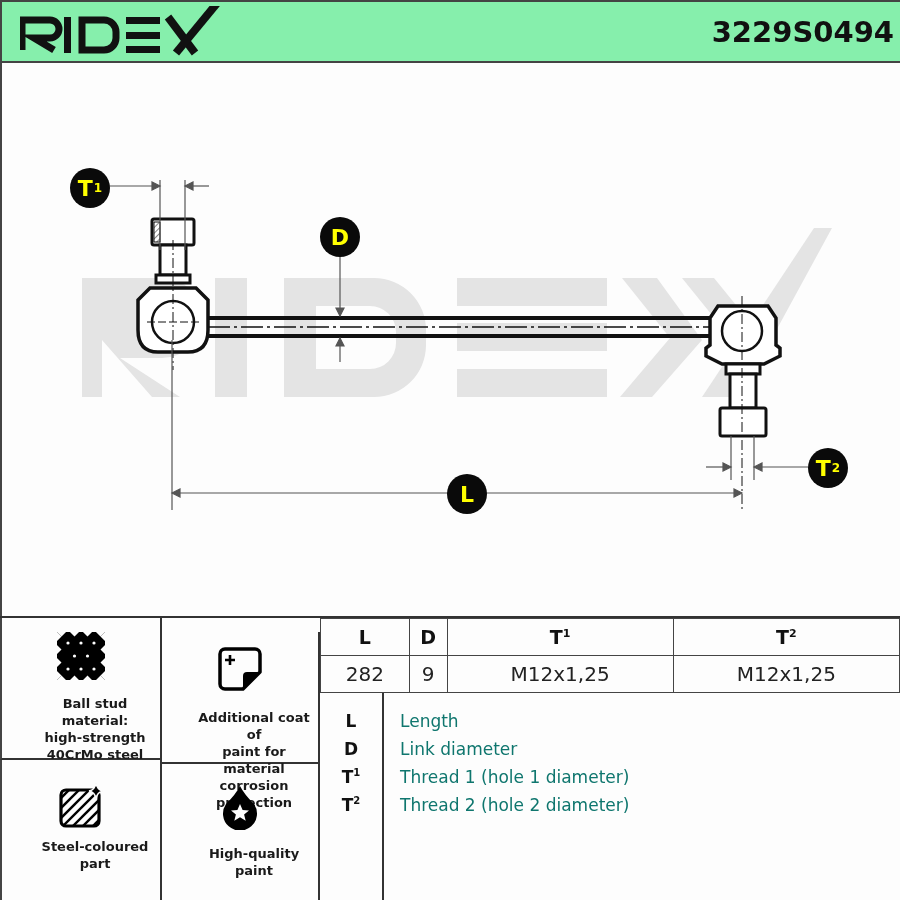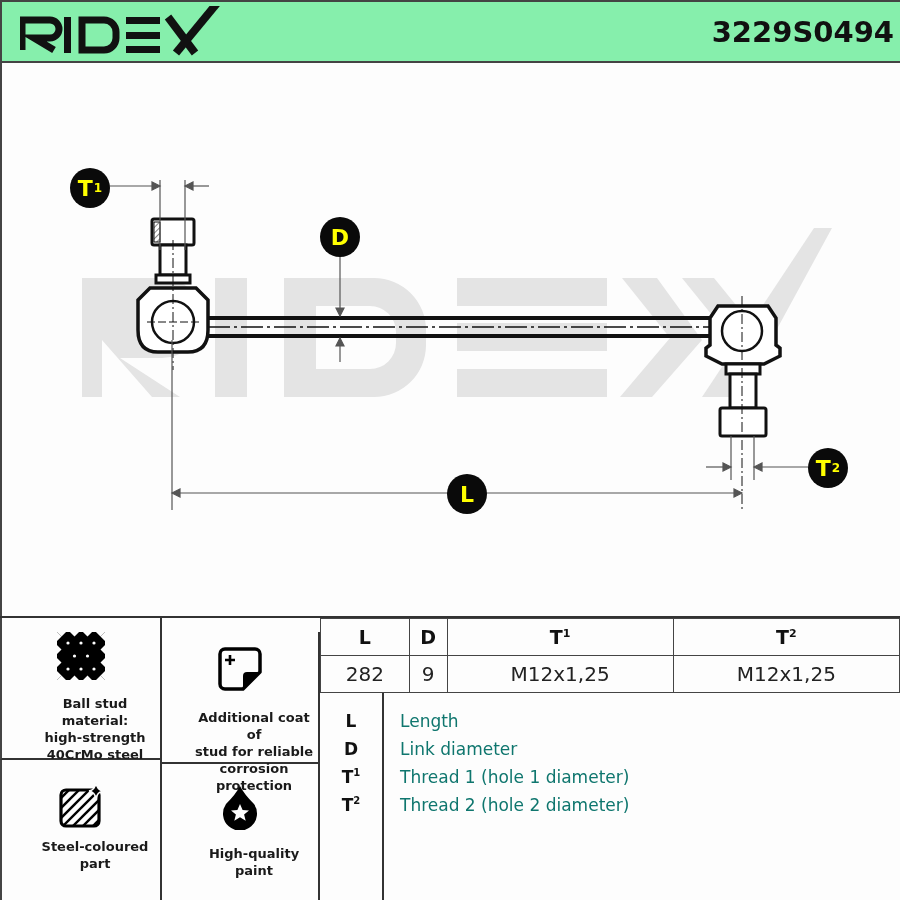--- a/index.html
+++ b/index.html
@@ -190,21 +190,21 @@
   </div>
 
   <div class="feat" style="left:162px; top:0; width:158px; height:132px;margin-top:14px;">
     <svg class="icon" style="top:14px;" width="46" height="46" viewBox="0 0 46 46">
       <path d="M8 3 H38 a5 5 0 0 1 5 5 V26 L26 43 H8 a5 5 0 0 1 -5 -5 V8 a5 5 0 0 1 5 -5 Z" fill="none" stroke="#000" stroke-width="3.5" stroke-linejoin="round"></path>
       <path d="M43 26 H30 a4 4 0 0 0 -4 4 V43 Z" fill="#000"></path>
       <path d="M13 9 V19 M8 14 H18" stroke="#000" stroke-width="2.6"></path>
     </svg>
     <div class="label" style="top:77px;">
       <div>Additional coat of</div>
-      <div>stud for reliable</div>
+      <div>paint for material</div>
       <div>corrosion protection</div>
     </div>
   </div>
 
   <div class="feat" style="left:0; top:142px; width:162px; height:142px; border-left:2px solid #444; border-bottom:none;">
     <svg class="icon" style="top:22px;" width="48" height="48" viewBox="0 0 48 48">
       <defs>
         <clipPath id="boxclip">
             <rect x="4" y="8" width="38" height="36" rx="5"></rect>
           </clipPath>

